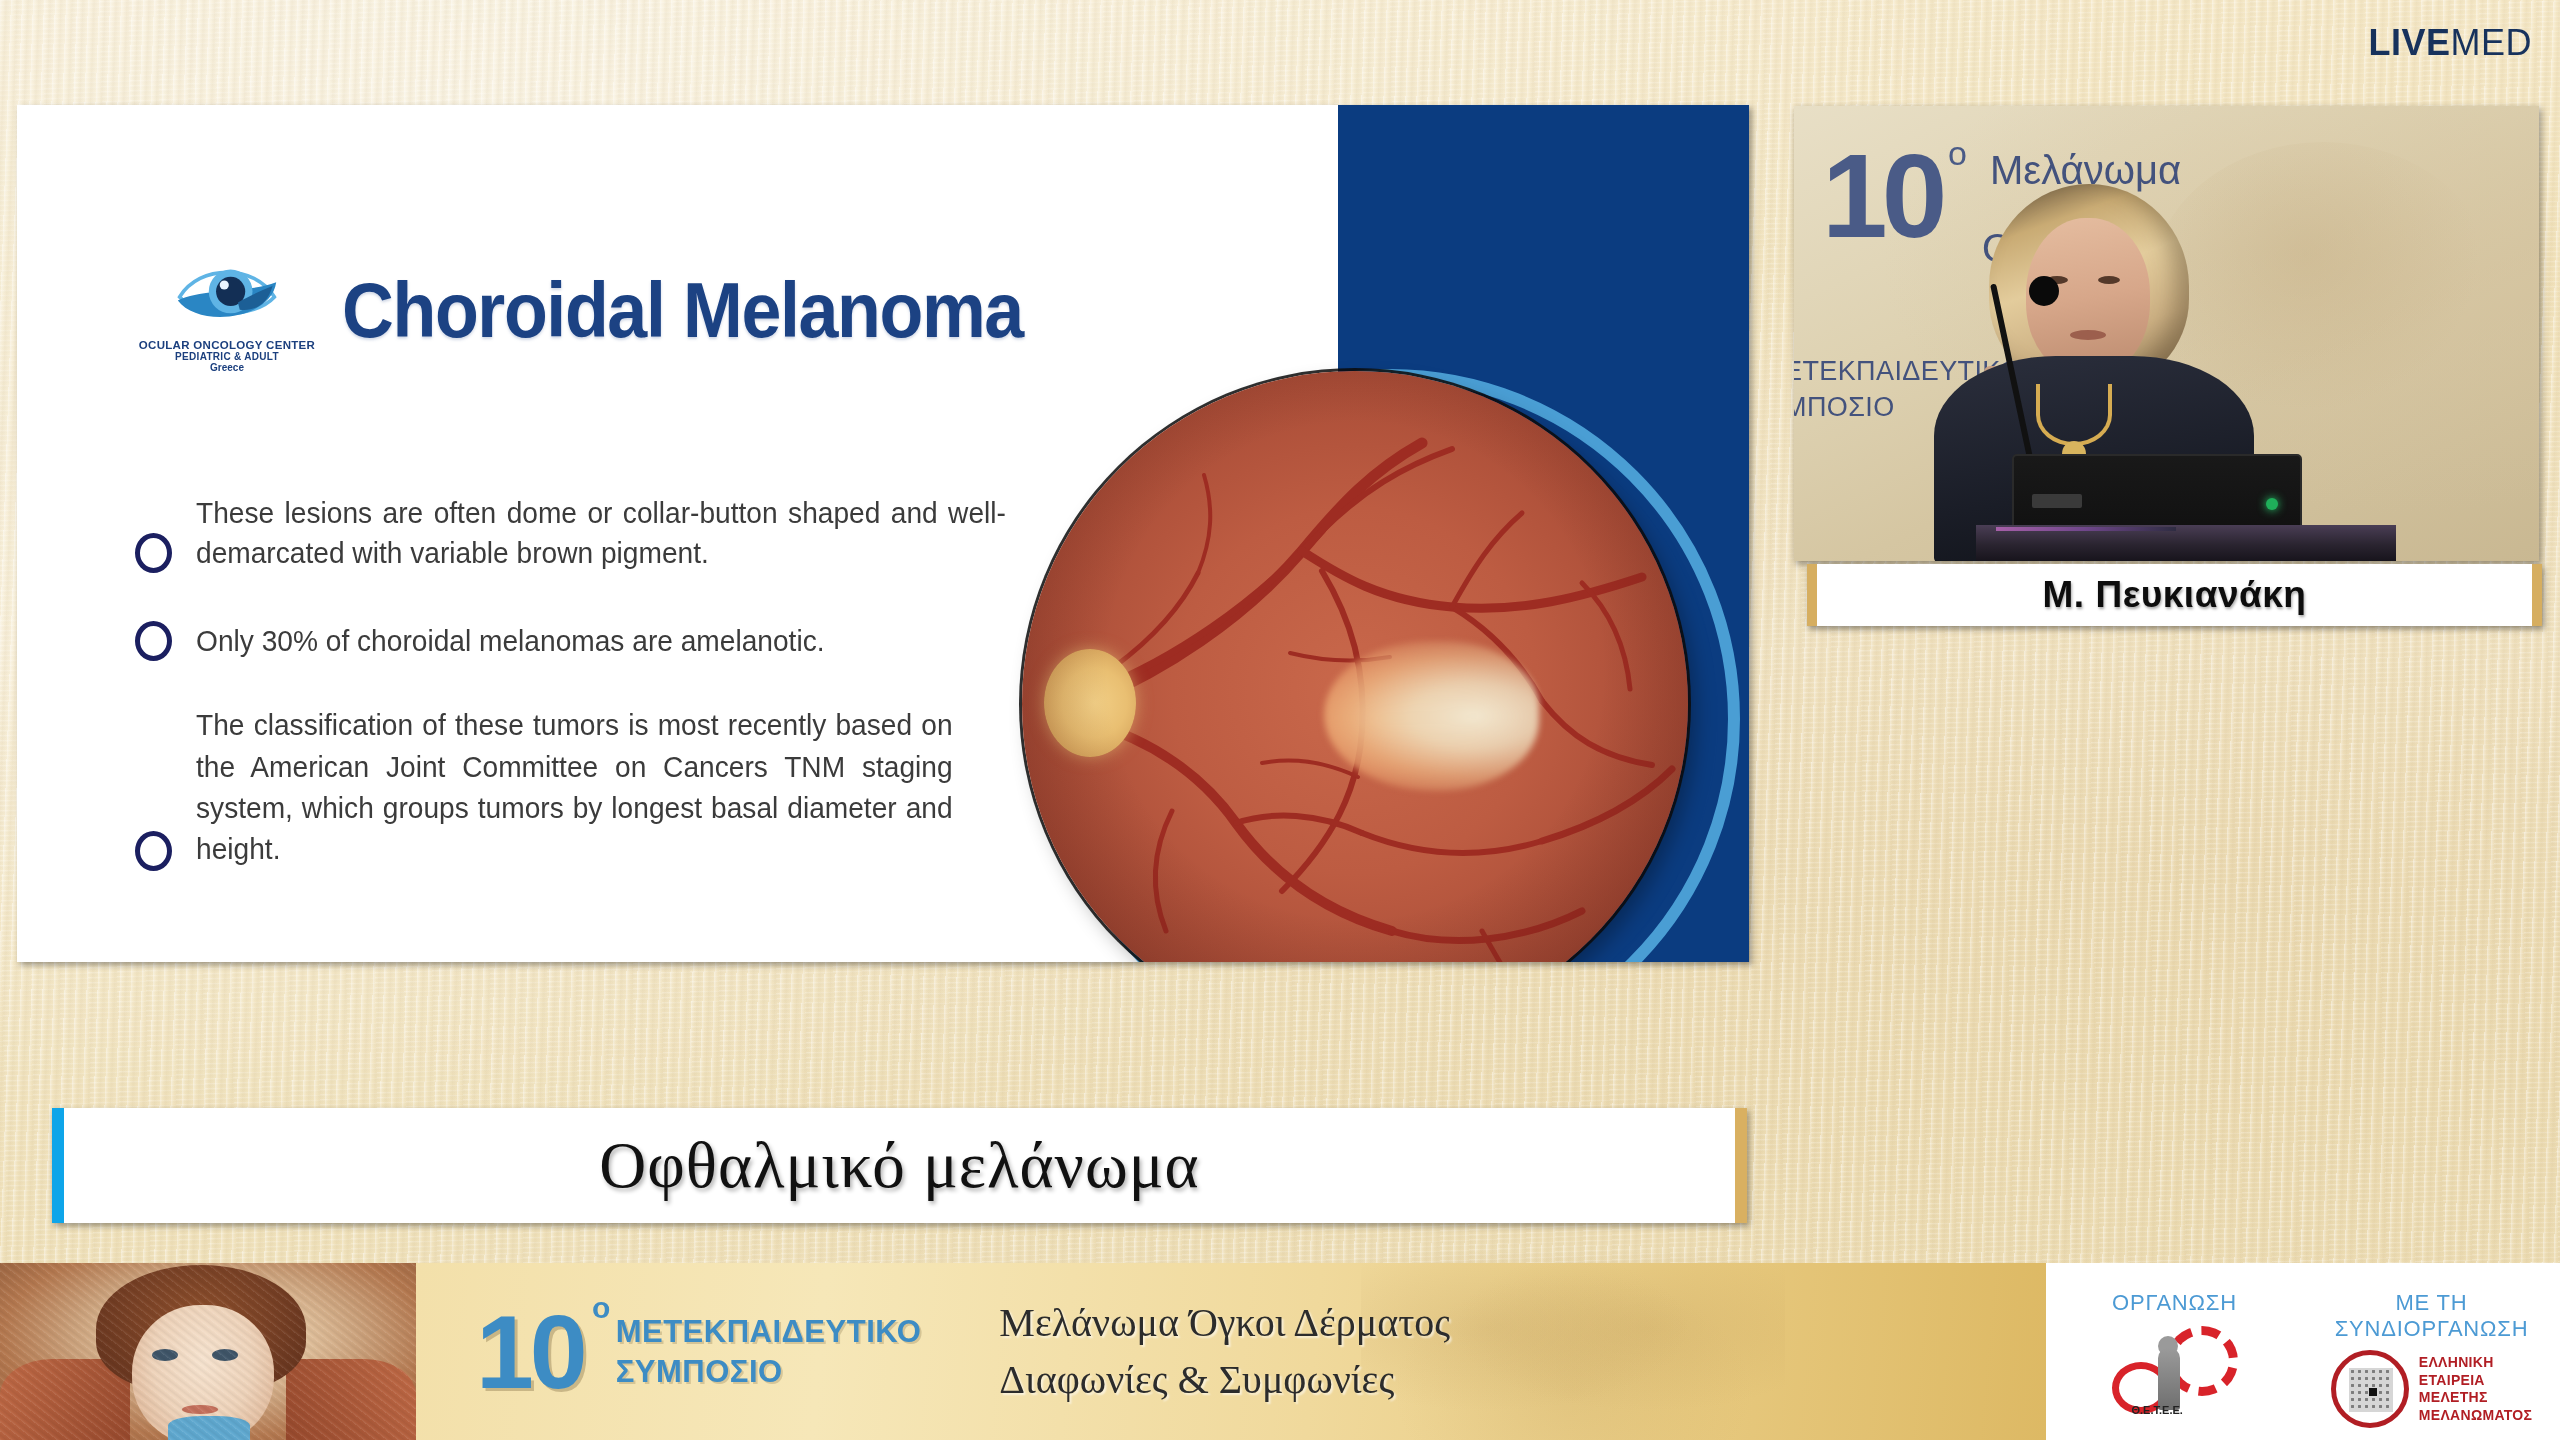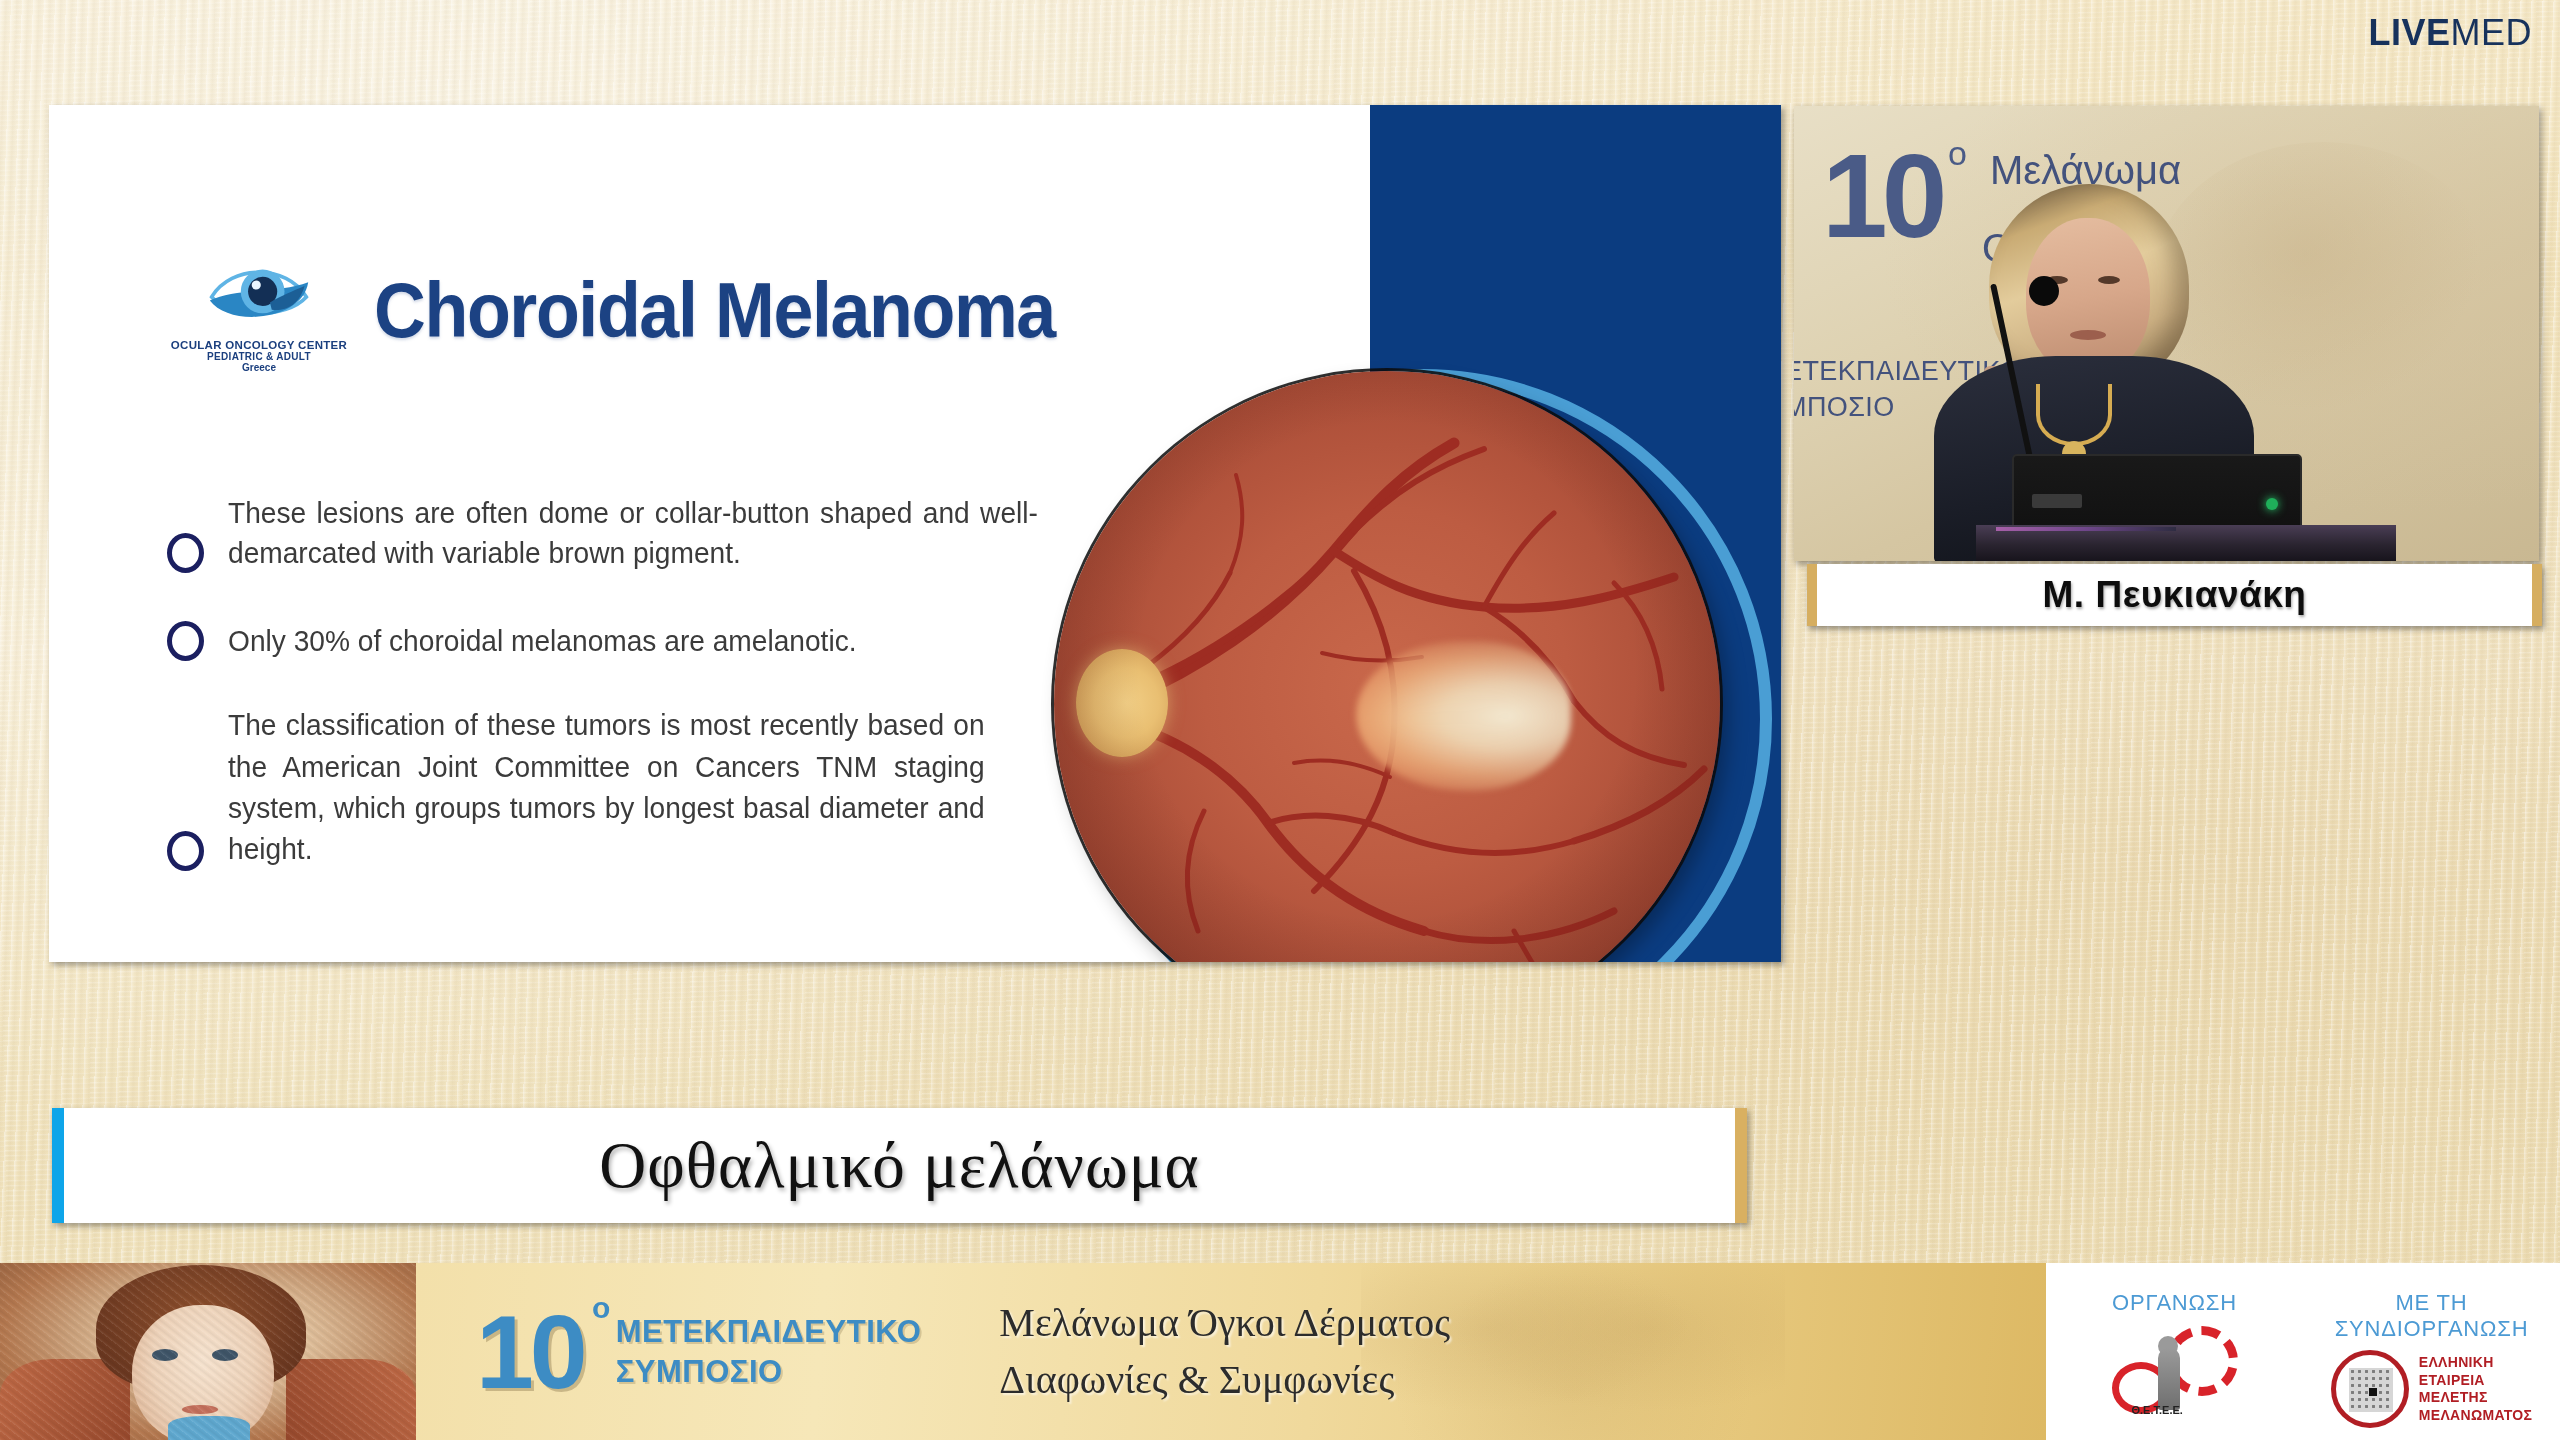--- a/index.html
+++ b/index.html
@@ -21,31 +21,31 @@
     background:
       repeating-linear-gradient(92deg, rgba(255,255,255,.40) 0px, rgba(255,255,255,0) 3px, rgba(190,165,115,.10) 6px, rgba(255,255,255,0) 11px),
       repeating-linear-gradient(178deg, rgba(255,255,255,.25) 0px, rgba(0,0,0,.012) 2px, rgba(255,255,255,0) 5px),
       radial-gradient(ellipse at 18% 8%, rgba(255,255,255,.55), rgba(255,255,255,0) 55%),
       radial-gradient(ellipse at 85% 60%, rgba(214,183,121,.28), rgba(255,255,255,0) 60%);
     mix-blend-mode:normal;
   }
 
   
   #livemed{
-    position:absolute; top:12px; right:28px;
+    position:absolute; top:22px; right:28px;
     font-size:36px; letter-spacing:.5px; color:#17325c;
     font-family:"Liberation Sans", sans-serif;
     z-index:30;
   }
   #livemed .b{ font-weight:bold; }
   #livemed .r{ font-weight:normal; }
 
   
   #slide{
-    position:absolute; left:49px; top:105px; width:1732px; height:857px;
+    position:absolute; left:17px; top:105px; width:1732px; height:857px;
     background:#ffffff;
     box-shadow:3px 3px 6px rgba(0,0,0,.35);
     overflow:hidden;
     z-index:10;
   }
   
   #slide-navy{
     position:absolute; right:0; top:0; width:411px; height:100%;
     background:#0b3c80;
   }

